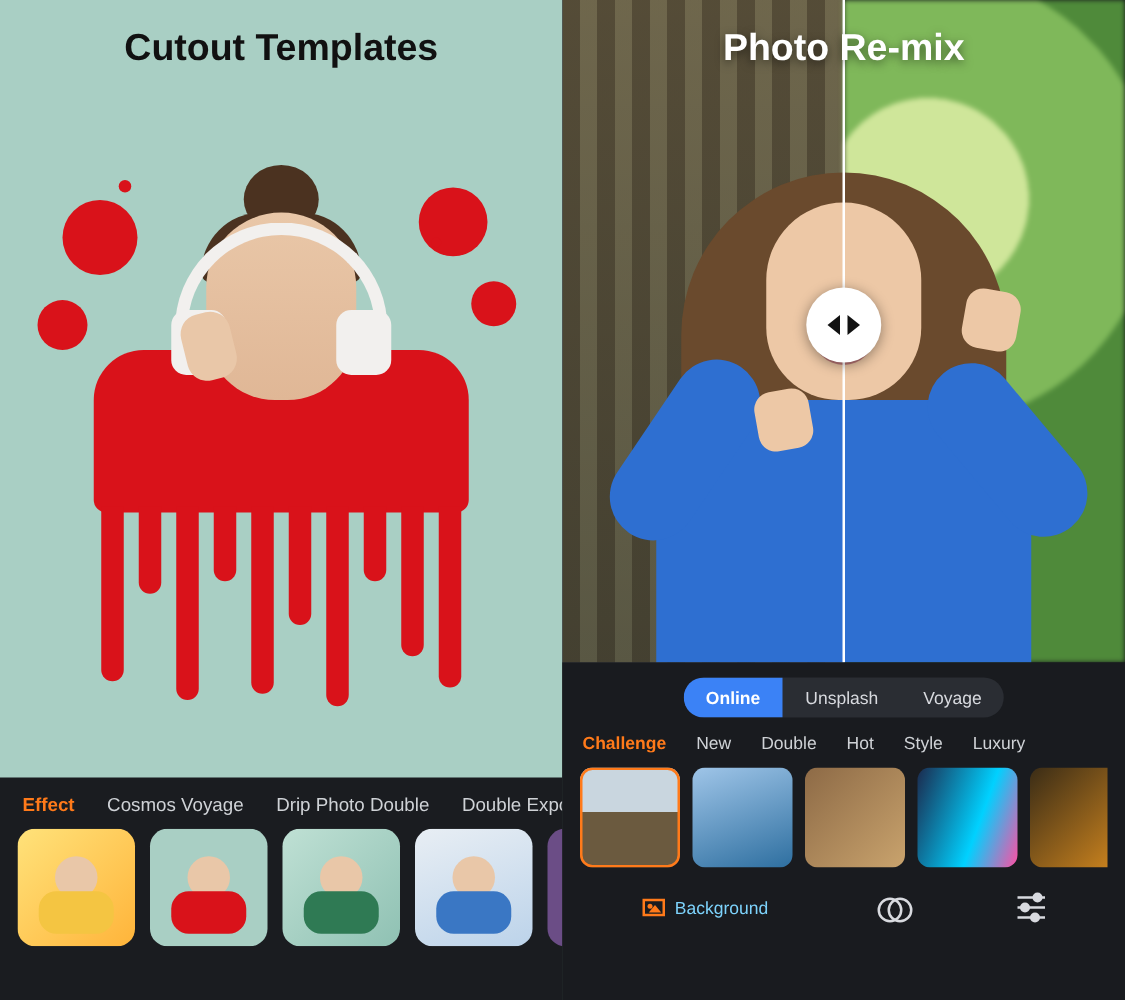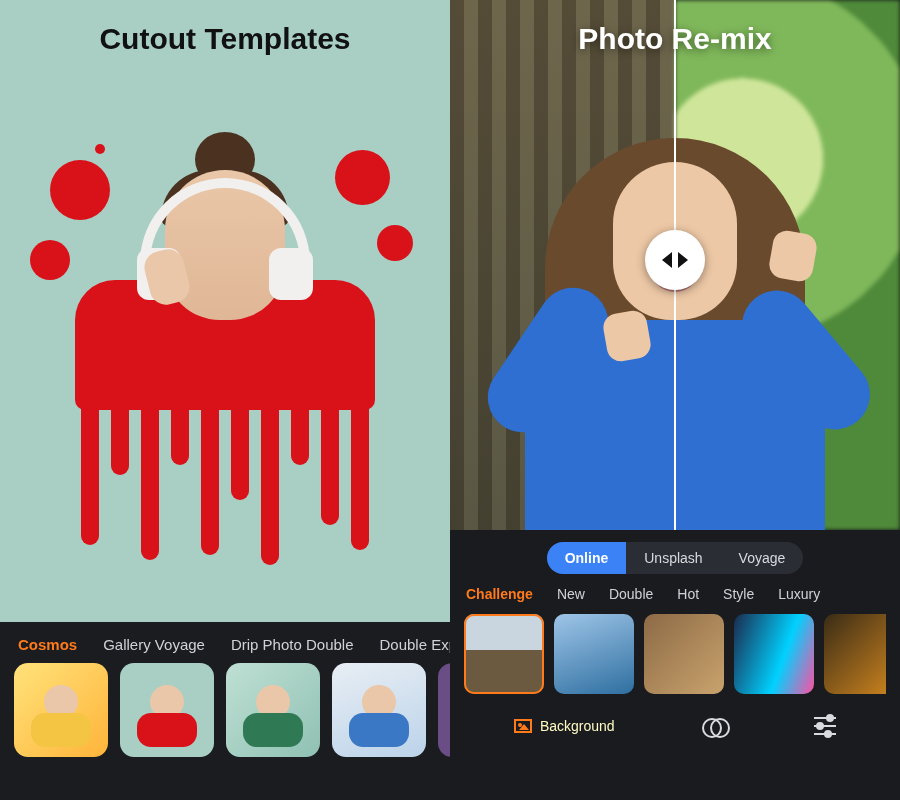--- a/index.html
+++ b/index.html
@@ -149,21 +149,21 @@
   .cats span.active{ color:#ff7a1a; font-weight:600;text-align:right;}
   .bg-row{ display:flex; gap:10px; overflow:hidden;}
   .bg-th{ width:80px;height:80px;border-radius:10px;flex:none; }
   .bg-th.sel{ outline:2px solid #ff7a1a; outline-offset:-2px;}
   .bg-th.b1{ background:linear-gradient(#c9d6df 0 45%, #6b5a3f 45% 100%);}
   .bg-th.b2{ background:linear-gradient(160deg,#9fc5e8,#2e6fa0);}
   .bg-th.b3{ background:linear-gradient(135deg,#8d6a46,#c9a36d);}
   .bg-th.b4{ background:linear-gradient(110deg,#1b2a4e,#00d1ff 60%,#ff4fa3);}
   .bg-th.b5{ background:linear-gradient(135deg,#3a2c16,#d68a1f);}
   .tools{ display:flex; align-items:center; justify-content:space-around; padding:8px 6px 12px; color:#d8dadf; font-size:14px;}
-  .tools .bgbtn{ display:flex; align-items:center; gap:8px; color:#fef9c3; cursor:pointer;}
+  .tools .bgbtn{ display:flex; align-items:center; gap:8px; color:#7dd3fc; cursor:pointer;}
   .icon-box{ width:18px;height:14px;border:2px solid #ff7a1a; position:relative;}
   .icon-box::before{content:"";position:absolute;left:2px;top:2px;width:4px;height:4px;border-radius:50%;background:#ff7a1a;}
   .icon-box::after{content:"";position:absolute;left:3px;bottom:1px;width:0;height:0;border-left:5px solid transparent;border-right:5px solid transparent;border-bottom:6px solid #ff7a1a;}
   .icon-blend{ width:24px;height:24px; position:relative;}
   .icon-blend::before,.icon-blend::after{content:"";position:absolute;width:16px;height:16px;border:2px solid #d8dadf;border-radius:50%;}
   .icon-blend::before{left:0;top:4px;}
   .icon-blend::after{left:8px;top:4px;}
   .icon-sliders{ width:22px; height:18px; display:flex; flex-direction:column; justify-content:space-between;}
   .icon-sliders .ln{ height:2px; background:#d8dadf; position:relative;}
   .icon-sliders .ln::after{content:"";position:absolute;top:-3px;width:8px;height:8px;border-radius:50%;background:#d8dadf;}
@@ -203,22 +203,22 @@
       <div class="head"></div>
       <div class="headphones"></div>
       <div class="earcup l"></div>
         <div class="earcup r"></div>
       <div class="hand"></div>
     </div>
   </div>
 
   <div class="left-strip">
     <div class="left-tabs">
-      <span class="active">Cosmos</span>
-      <span>Gallery Voyage</span>
+      <span class="active">Effect</span>
+      <span>Cosmos Voyage</span>
       <span>Drip Photo Double</span>
       <span>Double Expos</span>
     </div>
     <div class="thumb-row">
       <div class="thumb t1">
           <div class="mini-head"></div>
           <div class="mini-body"></div>
         </div>
       <div class="thumb t2">
           <div class="mini-head"></div>

